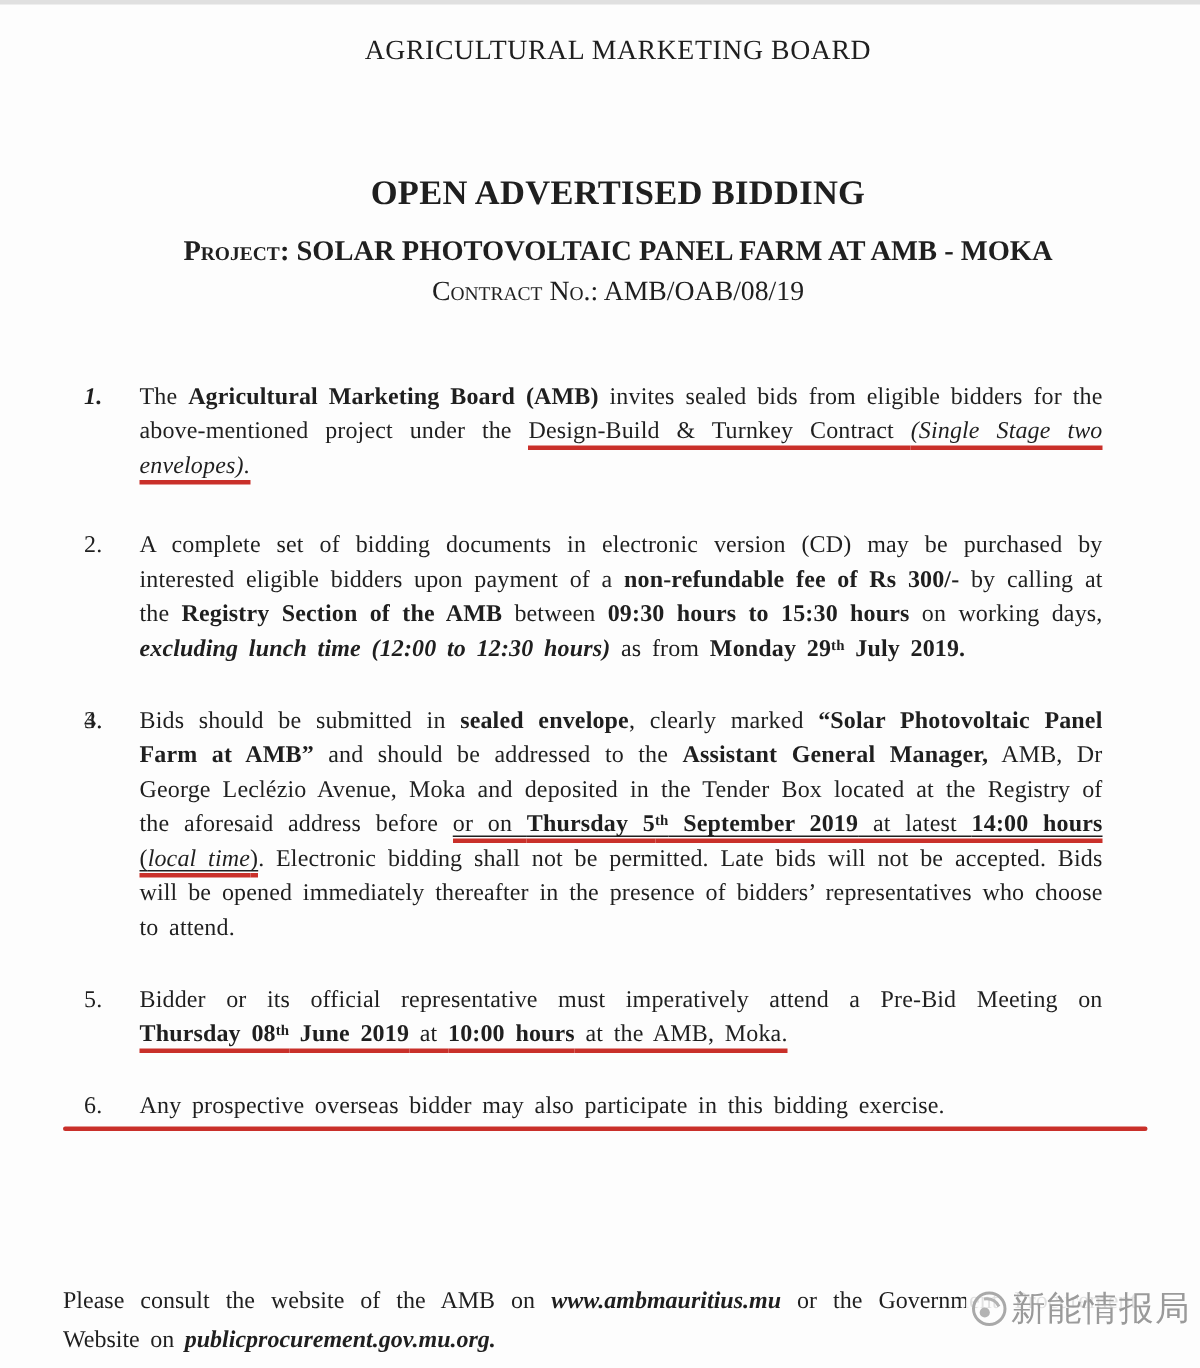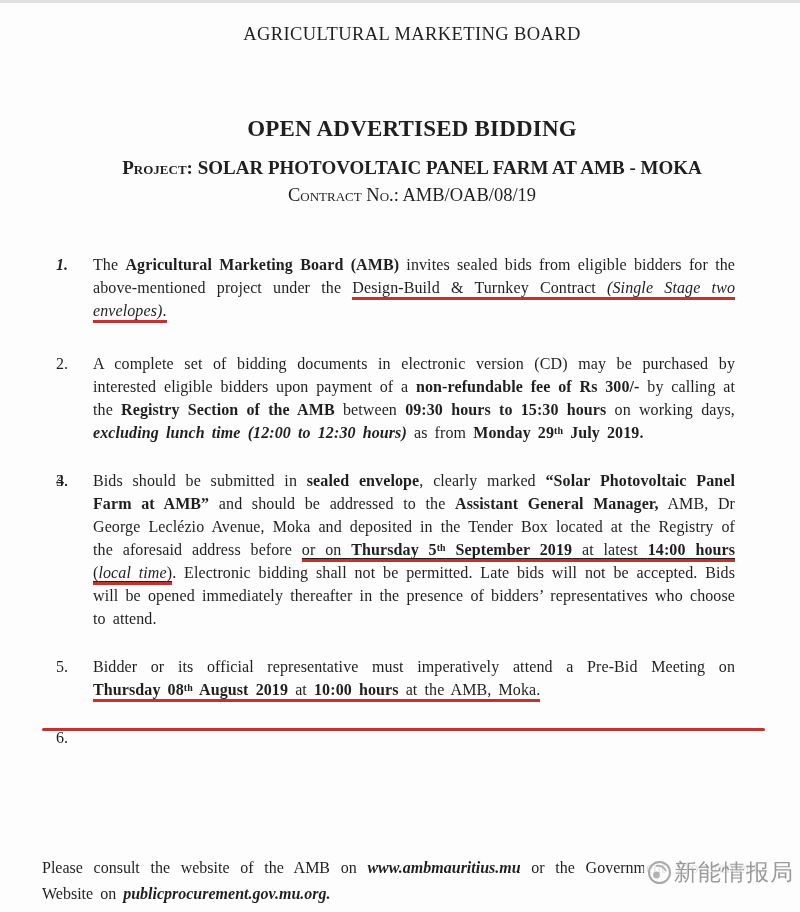--- a/index.html
+++ b/index.html
@@ -70,22 +70,22 @@
   <div class="hline" id="org">AGRICULTURAL MARKETING BOARD</div>
   <div class="hline" id="heading">OPEN ADVERTISED BIDDING</div>
   <div class="hline" id="project"><span class="sc">Project:</span><span> SOLAR PHOTOVOLTAIC PANEL FARM AT AMB - MOKA</span></div>
   <div class="hline" id="contract"><span class="sc">Contract No.:</span><span> AMB/OAB/08/19</span></div>
 
   <ol id="items">
       <li><span class="num b i">1.</span><span><span>The </span><span class="b">Agricultural Marketing Board (AMB)</span><span> invites sealed bids from eligible bidders for the above-mentioned project under the </span><span class="r">Design-Build &amp; Turnkey Contract </span><span class="i r">(Single Stage two envelopes)</span><span class="r">.</span></span></li>
       <li><span class="num">2.</span><span><span>A complete set of bidding documents in electronic version (CD) may be purchased by interested eligible bidders upon payment of a </span><span class="b">non-refundable fee of Rs 300/-</span><span> by calling at the </span><span class="b">Registry Section of the AMB</span><span> between </span><span class="b">09:30 hours to 15:30 hours</span><span> on working days, </span><span class="b i">excluding lunch time (12:00 to 12:30 hours)</span><span> as from </span><span class="b">Monday 29</span><span class="b"><sup>th</sup></span><span class="b"> July 2019.</span></span></li>
       <li><span class="num">3.</span></li>
       <li><span class="num">4.</span><span><span>Bids should be submitted in </span><span class="b">sealed envelope</span><span>, clearly marked </span><span class="b">“Solar Photovoltaic Panel Farm at AMB”</span><span> and should be addressed to the </span><span class="b">Assistant General Manager,</span><span> AMB, Dr George Leclézio Avenue, Moka and deposited in the Tender Box located at the Registry of the aforesaid address before </span><span class="u r">or on </span><span class="b u r">Thursday 5</span><span class="b u r"><sup>th</sup></span><span class="b u r"> September 2019</span><span class="u r"> at latest </span><span class="b u r">14:00 hours</span><span class="u r"> (</span><span class="i u r">local time</span><span class="u r">)</span><span>. Electronic bidding shall not be permitted. Late bids will not be accepted. Bids will be opened immediately thereafter in the presence of bidders’ representatives who choose to attend.</span></span></li>
-      <li><span class="num">5.</span><span><span>Bidder or its official representative must imperatively attend a Pre-Bid Meeting on </span><span class="b r">Thursday 08</span><span class="b r"><sup>th</sup></span><span class="b r"> August 2019</span><span class="r"> at </span><span class="b r">10:00 hours</span><span class="r"> at the AMB, Moka.</span></span></li>
-      <li><span class="num">6.</span><div class="full-stroke"></div></li>
+      <li><span class="num">5.</span><span><span>Bidder or its official representative must imperatively attend a Pre-Bid Meeting on </span><span class="b r">Thursday 08</span><span class="b r"><sup>th</sup></span><span class="b r"> June 2019</span><span class="r"> at </span><span class="b r">10:00 hours</span><span class="r"> at the AMB, Moka.</span></span></li>
+      <li><span class="num">6.</span><span><span>Any prospective overseas bidder may also participate in this bidding exercise.</span></span><div class="full-stroke"></div></li>
     </ol>
 
   <p id="footer"><span>Please consult the website of the AMB on </span><span class="b i">www.ambmauritius.mu</span><span> or the Government Procurement Website on </span><span class="b i">publicprocurement.gov.mu.org.</span></p>
 
   <div id="watermark">
     <svg width="27" height="27" viewBox="0 0 27 27">
       <circle cx="13.5" cy="13.5" r="10.5" fill="none" stroke="#a9a9a9" stroke-width="2"></circle>
       <circle cx="10.5" cy="16" r="3.4" fill="#b3b3b3"></circle>
       <path d="M10 7 q7 -1 10 5" fill="none" stroke="#b3b3b3" stroke-width="2"></path>
     </svg>

